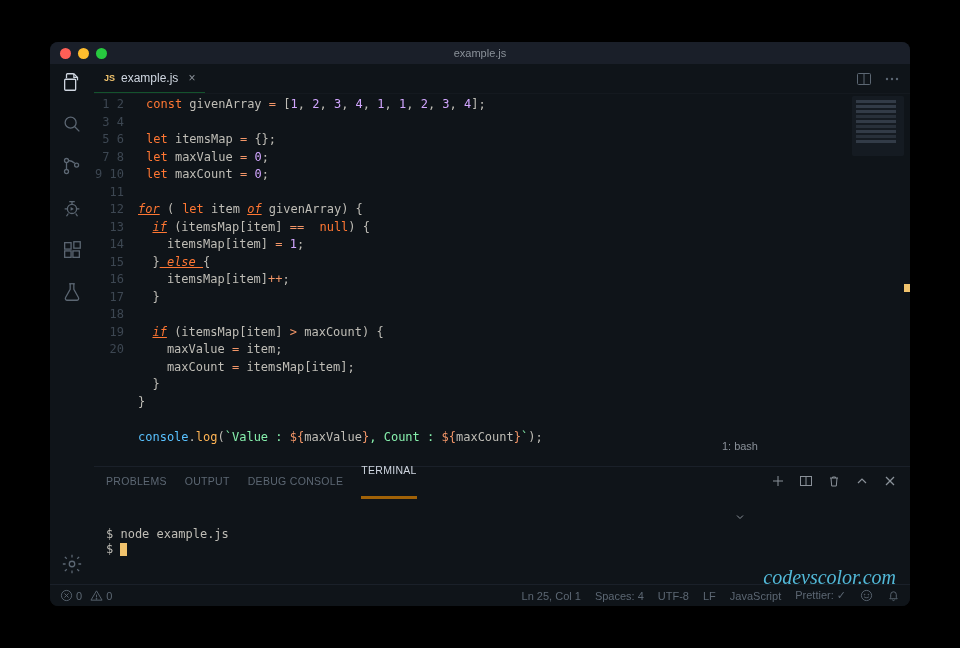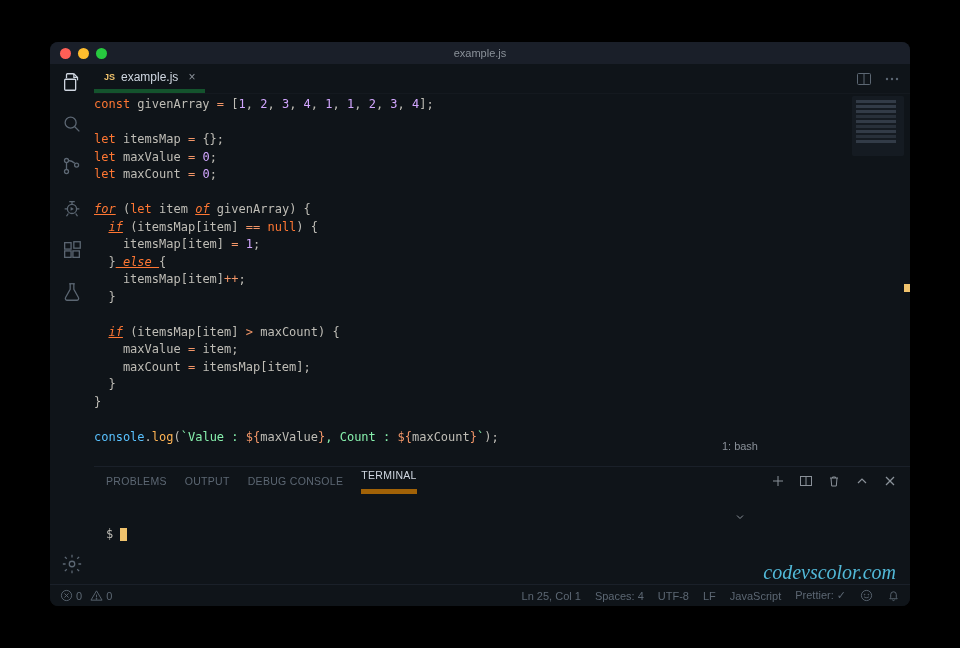--- a/index.html
+++ b/index.html
@@ -84,21 +84,21 @@
     align-items: stretch;
     border-bottom: 1px solid #14191f;
   }
   .tab {
     display: flex;
     align-items: center;
     padding: 0 10px;
     gap: 6px;
     font-size: 12px;
     color: #cfd6e0;
-    border-bottom: 4px solid #14532d;
+    border-bottom: 1px solid #14532d;
     background: #0f1419;
     cursor: pointer;
   }
   .tab .js-badge {
     font-size: 9px;
     font-weight: 700;
     color: #f0c36d;
   }
   .tab .close-x {
     color: #8a9199;
@@ -162,21 +162,21 @@
   .scroll-indicator {
     position:absolute;
     right:0;
     top:190px;
     width:6px;
     height:8px;
     background:#f0c36d;
   }
   
   .kw { color:#ff7733; font-style: italic; text-decoration: underline; }
-  .kw2 { color:#ff7733; }
+  .kw2 { color:#ff7733;margin-left:8px; }
   .id { color:#bfbdb6; }
   .num { color:#d2a6ff; }
   .punc { color:#bfbdb6; }
   .brack { color:#bfbdb6; }
   .op { color:#f29668; }
   .str { color:#86efac; }
   .tmpl { color:#f29668; }
   .fn { color:#ffb454; }
   .obj { color:#59c2ff; }
 
@@ -189,21 +189,21 @@
   .panel-tabs {
     height: 28px;
     display: flex;
     align-items: center;
     padding: 0 12px;
     gap: 18px;
     font-size: 10.5px;
     color: #5c6773;
   }
   .panel-tabs .ptab { cursor:pointer; letter-spacing: 0.3px; }
-  .panel-tabs .ptab.active { color:#cfd6e0; border-bottom:5px solid #a16207; padding-bottom:8px; }
+  .panel-tabs .ptab.active { color:#cfd6e0; border-bottom:3px solid #a16207; padding-bottom:20px; }
   .panel-right {
     margin-left: auto;
     display:flex;
     align-items:center;
     gap:12px;
     color:#8a9199;
   }
   .panel-right .sel { font-size:11px; display:flex; align-items:center; gap:60px; cursor:pointer;flex-direction:column; }
   .panel-right .pico { width:16px; height:16px; cursor:pointer; display:flex; align-items:center; justify-content:center; }
   .terminal {
@@ -341,20 +341,40 @@
             <svg width="16" height="16" viewBox="0 0 16 16" fill="currentColor">
                 <circle cx="3" cy="8" r="1.2"></circle>
                 <circle cx="8" cy="8" r="1.2"></circle>
                 <circle cx="13" cy="8" r="1.2"></circle>
               </svg>
           </div>
         </div>
       </div>
 
       <div class="editor-wrap">
+        <div class="gutter" id="gutter">1
+2
+3
+4
+5
+6
+7
+8
+9
+10
+11
+12
+13
+14
+15
+16
+17
+18
+19
+20</div>
         <div class="code" id="code"><div><span class="kw2">const</span><span class="id"> givenArray </span><span class="op">=</span><span class="brack"> [</span><span class="num">1</span><span class="punc">, </span><span class="num">2</span><span class="punc">, </span><span class="num">3</span><span class="punc">, </span><span class="num">4</span><span class="punc">, </span><span class="num">1</span><span class="punc">, </span><span class="num">1</span><span class="punc">, </span><span class="num">2</span><span class="punc">, </span><span class="num">3</span><span class="punc">, </span><span class="num">4</span><span class="brack">]</span><span class="punc">;</span></div><div>&nbsp;</div><div><span class="kw2">let</span><span class="id"> itemsMap </span><span class="op">=</span><span class="brack"> {}</span><span class="punc">;</span></div><div><span class="kw2">let</span><span class="id"> maxValue </span><span class="op">=</span><span class="num"> 0</span><span class="punc">;</span></div><div><span class="kw2">let</span><span class="id"> maxCount </span><span class="op">=</span><span class="num"> 0</span><span class="punc">;</span></div><div>&nbsp;</div><div><span class="kw">for</span><span class="punc"> (</span><span class="kw2">let</span><span class="id"> item </span><span class="kw">of</span><span class="id"> givenArray</span><span class="punc">) </span><span class="brack">{</span></div><div><span class="id">  </span><span class="kw">if</span><span class="punc"> (</span><span class="id">itemsMap</span><span class="brack">[</span><span class="id">item</span><span class="brack">]</span><span class="op"> == </span><span class="kw2">null</span><span class="punc">) </span><span class="brack">{</span></div><div><span class="id">    itemsMap</span><span class="brack">[</span><span class="id">item</span><span class="brack">]</span><span class="op"> = </span><span class="num">1</span><span class="punc">;</span></div><div><span class="id">  </span><span class="brack">}</span><span class="kw"> else </span><span class="brack">{</span></div><div><span class="id">    itemsMap</span><span class="brack">[</span><span class="id">item</span><span class="brack">]</span><span class="op">++</span><span class="punc">;</span></div><div><span class="id">  </span><span class="brack">}</span></div><div>&nbsp;</div><div><span class="id">  </span><span class="kw">if</span><span class="punc"> (</span><span class="id">itemsMap</span><span class="brack">[</span><span class="id">item</span><span class="brack">]</span><span class="op"> &gt; </span><span class="id">maxCount</span><span class="punc">) </span><span class="brack">{</span></div><div><span class="id">    maxValue </span><span class="op">=</span><span class="id"> item</span><span class="punc">;</span></div><div><span class="id">    maxCount </span><span class="op">=</span><span class="id"> itemsMap</span><span class="brack">[</span><span class="id">item</span><span class="brack">]</span><span class="punc">;</span></div><div><span class="id">  </span><span class="brack">}</span></div><div><span class="brack">}</span></div><div>&nbsp;</div><div><span class="obj">console</span><span class="punc">.</span><span class="fn">log</span><span class="punc">(</span><span class="str">`Value : </span><span class="tmpl">${</span><span class="id">maxValue</span><span class="tmpl">}</span><span class="str">, Count : </span><span class="tmpl">${</span><span class="id">maxCount</span><span class="tmpl">}</span><span class="str">`</span><span class="punc">);</span></div></div>
         <div class="minimap"></div>
         <div class="scroll-indicator"></div>
       </div>
 
       <div class="panel">
         <div class="panel-tabs">
           <div class="ptab">PROBLEMS</div>
           <div class="ptab">OUTPUT</div>
           <div class="ptab">DEBUG CONSOLE</div>
@@ -392,21 +412,21 @@
             </div>
             <div class="pico">
               <svg width="14" height="14" viewBox="0 0 14 14" stroke="currentColor" stroke-width="1.2">
                   <line x1="3" y1="3" x2="11" y2="11"></line>
                   <line x1="11" y1="3" x2="3" y2="11"></line>
                 </svg>
             </div>
           </div>
         </div>
         <div class="terminal" id="terminal">
-          <div>$ <span class="cursor"></span></div><div class="watermark">codevscolor.com</div>
+          <div>$ node example.js</div><div>$ <span class="cursor"></span></div><div class="watermark">codevscolor.com</div>
         </div>
       </div>
 
     </div>
   </div>
 
   <div class="statusbar">
     <div class="left">
       <div class="sitem">
         <svg width="13" height="13" viewBox="0 0 14 14" fill="none" stroke="currentColor" stroke-width="1">

